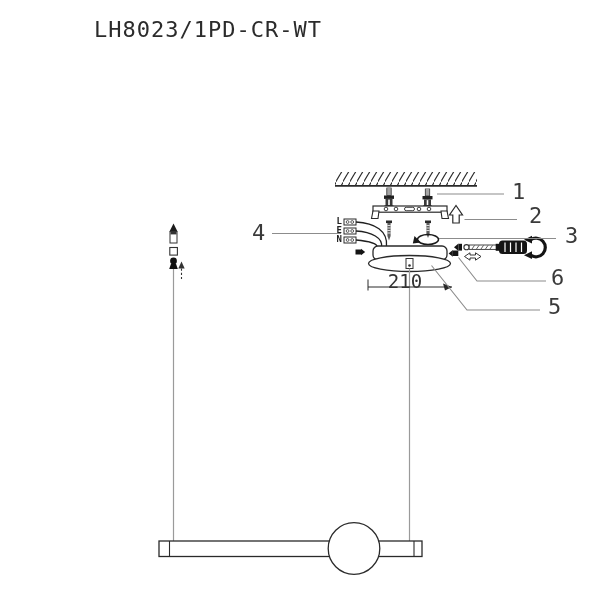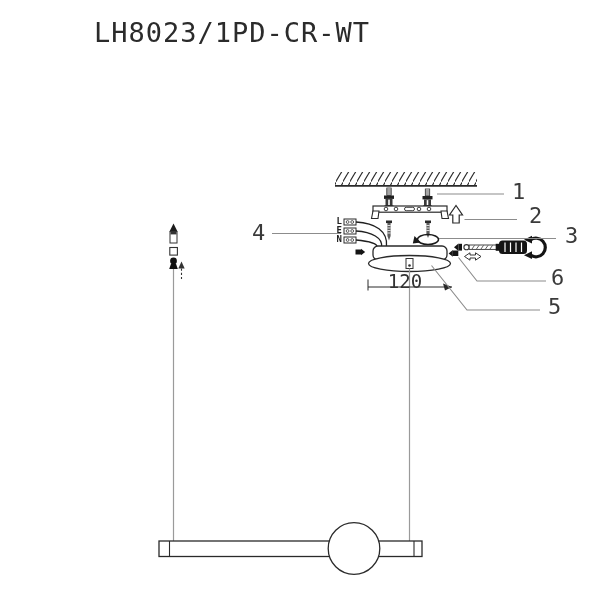--- a/index.html
+++ b/index.html
@@ -1,21 +1,21 @@
 <!DOCTYPE html>
 <html><head>
 <meta charset="utf-8">
 <style>
   html,body{margin:0;padding:0;}
   body{width:600px;height:600px;background:#ffffff;position:relative;overflow:hidden;
        font-family:"DejaVu Sans Mono","Liberation Mono",monospace;}
   #canvas{position:absolute;left:0;top:0;width:600px;height:600px;}
   svg{position:absolute;left:0;top:0;}
   .txt{position:absolute;color:#383838;line-height:1;white-space:pre;}
-  .title{left:94px;top:19px;font-size:27px;letter-spacing:1px;color:#2b2b2b;}
+  .title{left:94px;top:19px;font-size:22px;letter-spacing:1px;color:#2b2b2b;}
   .num{font-size:22px;color:#3a3a3a;}
   .n1{left:512px;top:181px;}
   .n2{left:529px;top:205px;}
   .n3{left:565px;top:225px;}
   .n4{left:252px;top:222px;}
   .n5{left:548px;top:296px;}
   .n6{left:551px;top:267px;}
   .dim{left:383px;top:272px;width:44px;text-align:center;font-size:19px;color:#333;}
   .term{font-size:9px;width:9px;text-align:right;color:#222;font-weight:bold;}
   .tL{left:333px;top:217px;}
@@ -195,18 +195,18 @@
   <circle cx="354" cy="548.5" r="25.8" fill="#ffffff" stroke="#2a2a2a" stroke-width="1.3"></circle>
 </svg>
 
 <span class="txt title">LH8023/1PD-CR-WT</span>
 <span class="txt num n1">1</span>
 <span class="txt num n2">2</span>
 <span class="txt num n3">3</span>
 <span class="txt num n4">4</span>
 <span class="txt num n5">5</span>
 <span class="txt num n6">6</span>
-<span class="txt dim">120</span>
+<span class="txt dim">210</span>
 <span class="txt term tL">L</span>
 <span class="txt term tE">E</span>
 <span class="txt term tN">N</span>
 
 </div>
 
 </body></html>

